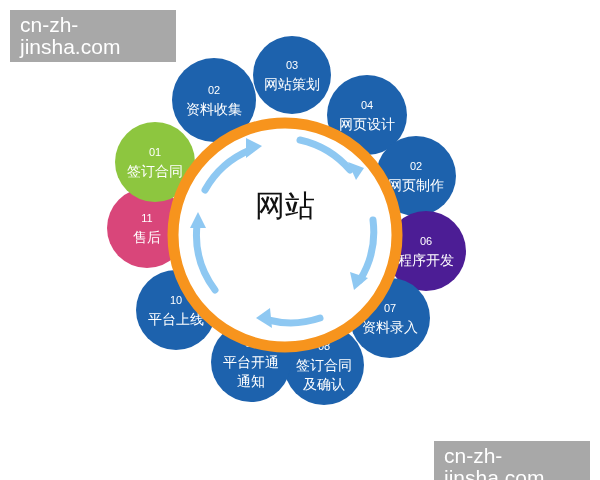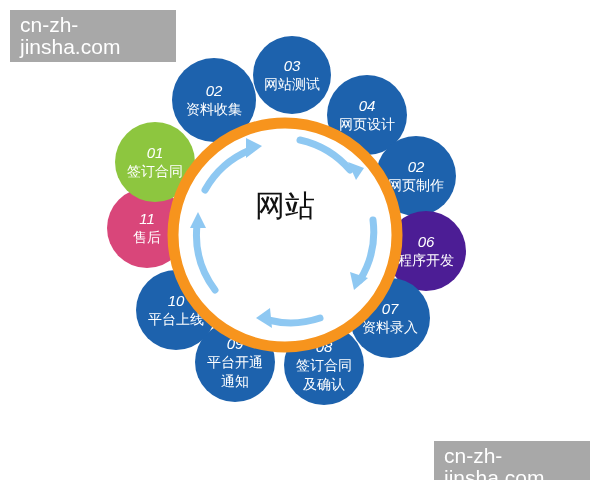--- a/index.html
+++ b/index.html
@@ -4,37 +4,37 @@
 <style>
   html, body { margin:0; padding:0; }
   body { width:600px; height:480px; background:#ffffff; position:relative; overflow:hidden;
          font-family: "DejaVu Sans", sans-serif; }
   .watermark { position:absolute; background:#a8a8a8; color:#ffffff; font-family:"Liberation Sans", sans-serif;
                font-size:21px; padding:4px 10px; line-height:22px; }
   .wm-top { left:10px; top:10px; width:146px; }
   .wm-bottom { left:434px; top:441px; width:136px; }
   .step { position:absolute; border-radius:50%; color:#ffffff; display:flex; flex-direction:column;
           align-items:center; justify-content:center; text-align:center; font-size:14px; line-height:19px; }
-  .step .num { font-size:15px; font-family:"Liberation Sans", sans-serif;font-style:italic; }
+  .step .num { font-size:11px; font-family:"Liberation Sans", sans-serif; }
   svg.ring { position:absolute; left:0; top:0; }
   .center-title { position:absolute; left:205px; top:188px; width:160px; text-align:center;
                   font-size:30px; line-height:36px; color:#111111; font-family:Liberation Sans, sans-serif; }
 </style>
 </head>
 <body>
 
 <div class="watermark wm-top">cn-zh-jinsha.com</div>
 
 <div class="step" style="left:172px;top:58px;width:84px;height:84px;background:#1d62ad;">
   <span class="num">02</span>
   <span>资料收集</span>
 </div>
 <div class="step" style="left:253px;top:36px;width:78px;height:78px;background:#1d62ad;">
   <span class="num">03</span>
-  <span>网站测试</span>
+  <span>网站策划</span>
 </div>
 <div class="step" style="left:327px;top:75px;width:80px;height:80px;background:#1d62ad;">
   <span class="num">04</span>
   <span>网页设计</span>
 </div>
 <div class="step" style="left:376px;top:136px;width:80px;height:80px;background:#1d62ad;">
   <span class="num">02</span>
   <span>网页制作</span>
 </div>
 <div class="step" style="left:386px;top:211px;width:80px;height:80px;background:#4c1d95;">
@@ -43,21 +43,21 @@
 </div>
 <div class="step" style="left:350px;top:278px;width:80px;height:80px;background:#1d62ad;">
   <span class="num">07</span>
   <span>资料录入</span>
 </div>
 <div class="step" style="left:284px;top:325px;width:80px;height:80px;background:#1d62ad;">
   <span class="num">08</span>
   <span>签订合同</span>
   <span>及确认</span>
 </div>
-<div class="step" style="left:195px;top:322px;width:80px;height:80px;background:#1d62ad;">
+<div class="step" style="left:211px;top:322px;width:80px;height:80px;background:#1d62ad;">
   <span class="num">09</span>
   <span>平台开通</span>
   <span>通知</span>
 </div>
 <div class="step" style="left:136px;top:270px;width:80px;height:80px;background:#1d62ad;">
   <span class="num">10</span>
   <span>平台上线</span>
 </div>
 <div class="step" style="left:107px;top:188px;width:80px;height:80px;background:#d9467a;">
   <span class="num">11</span>

